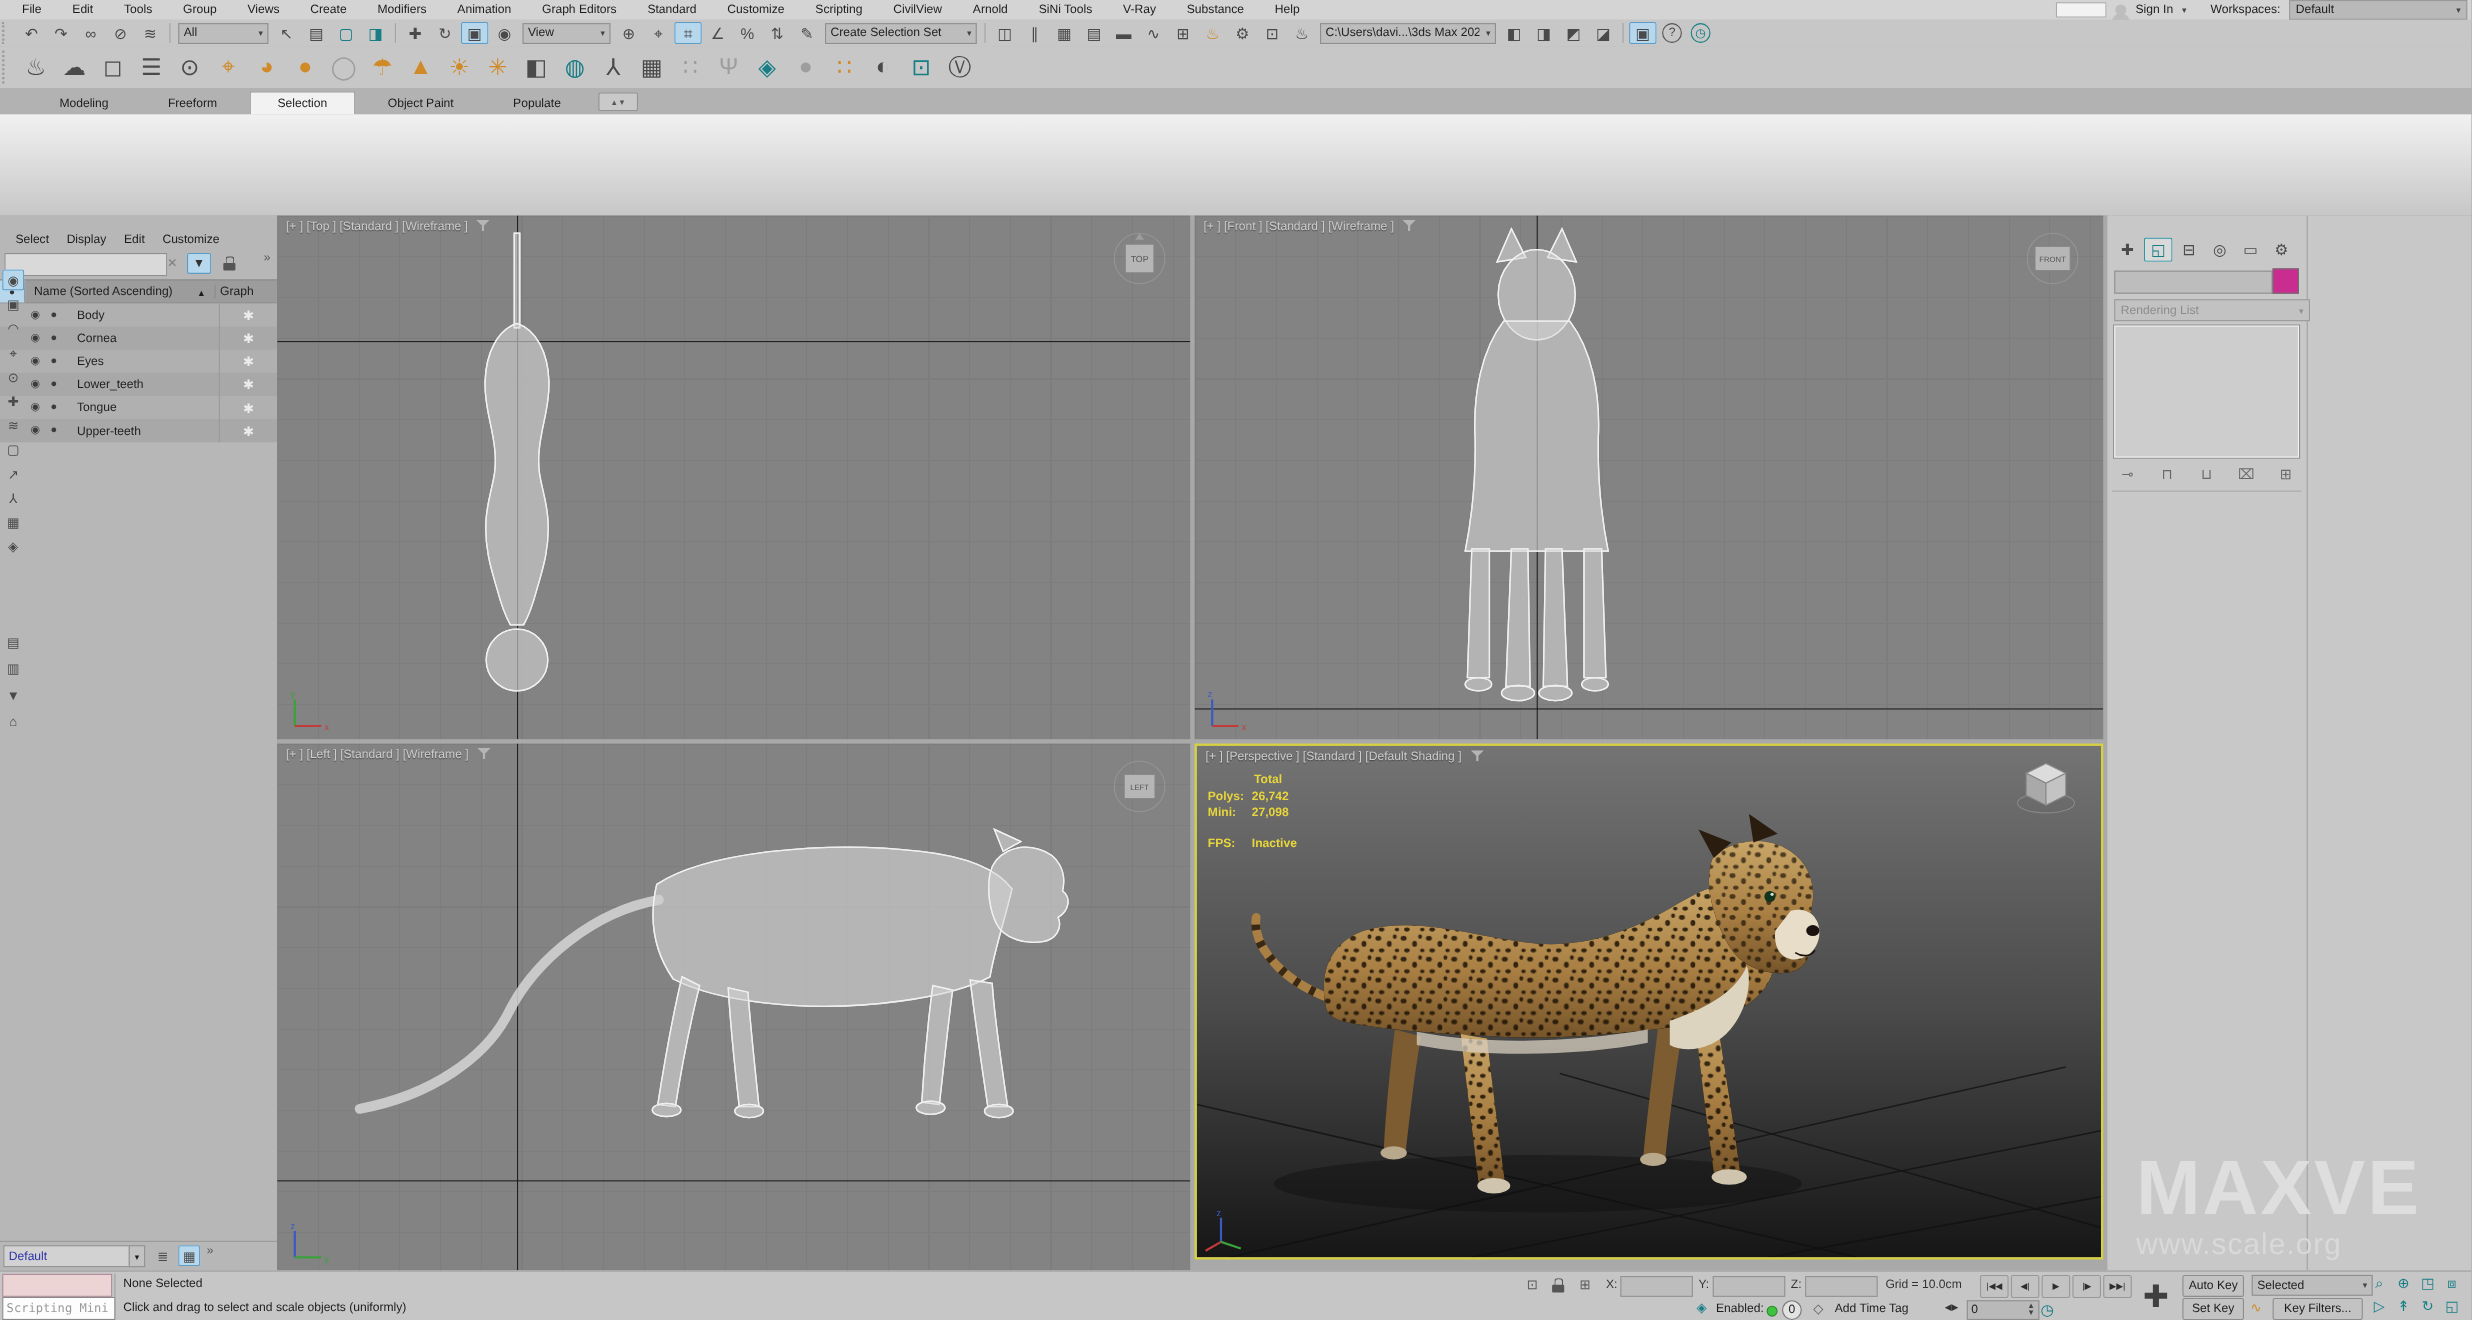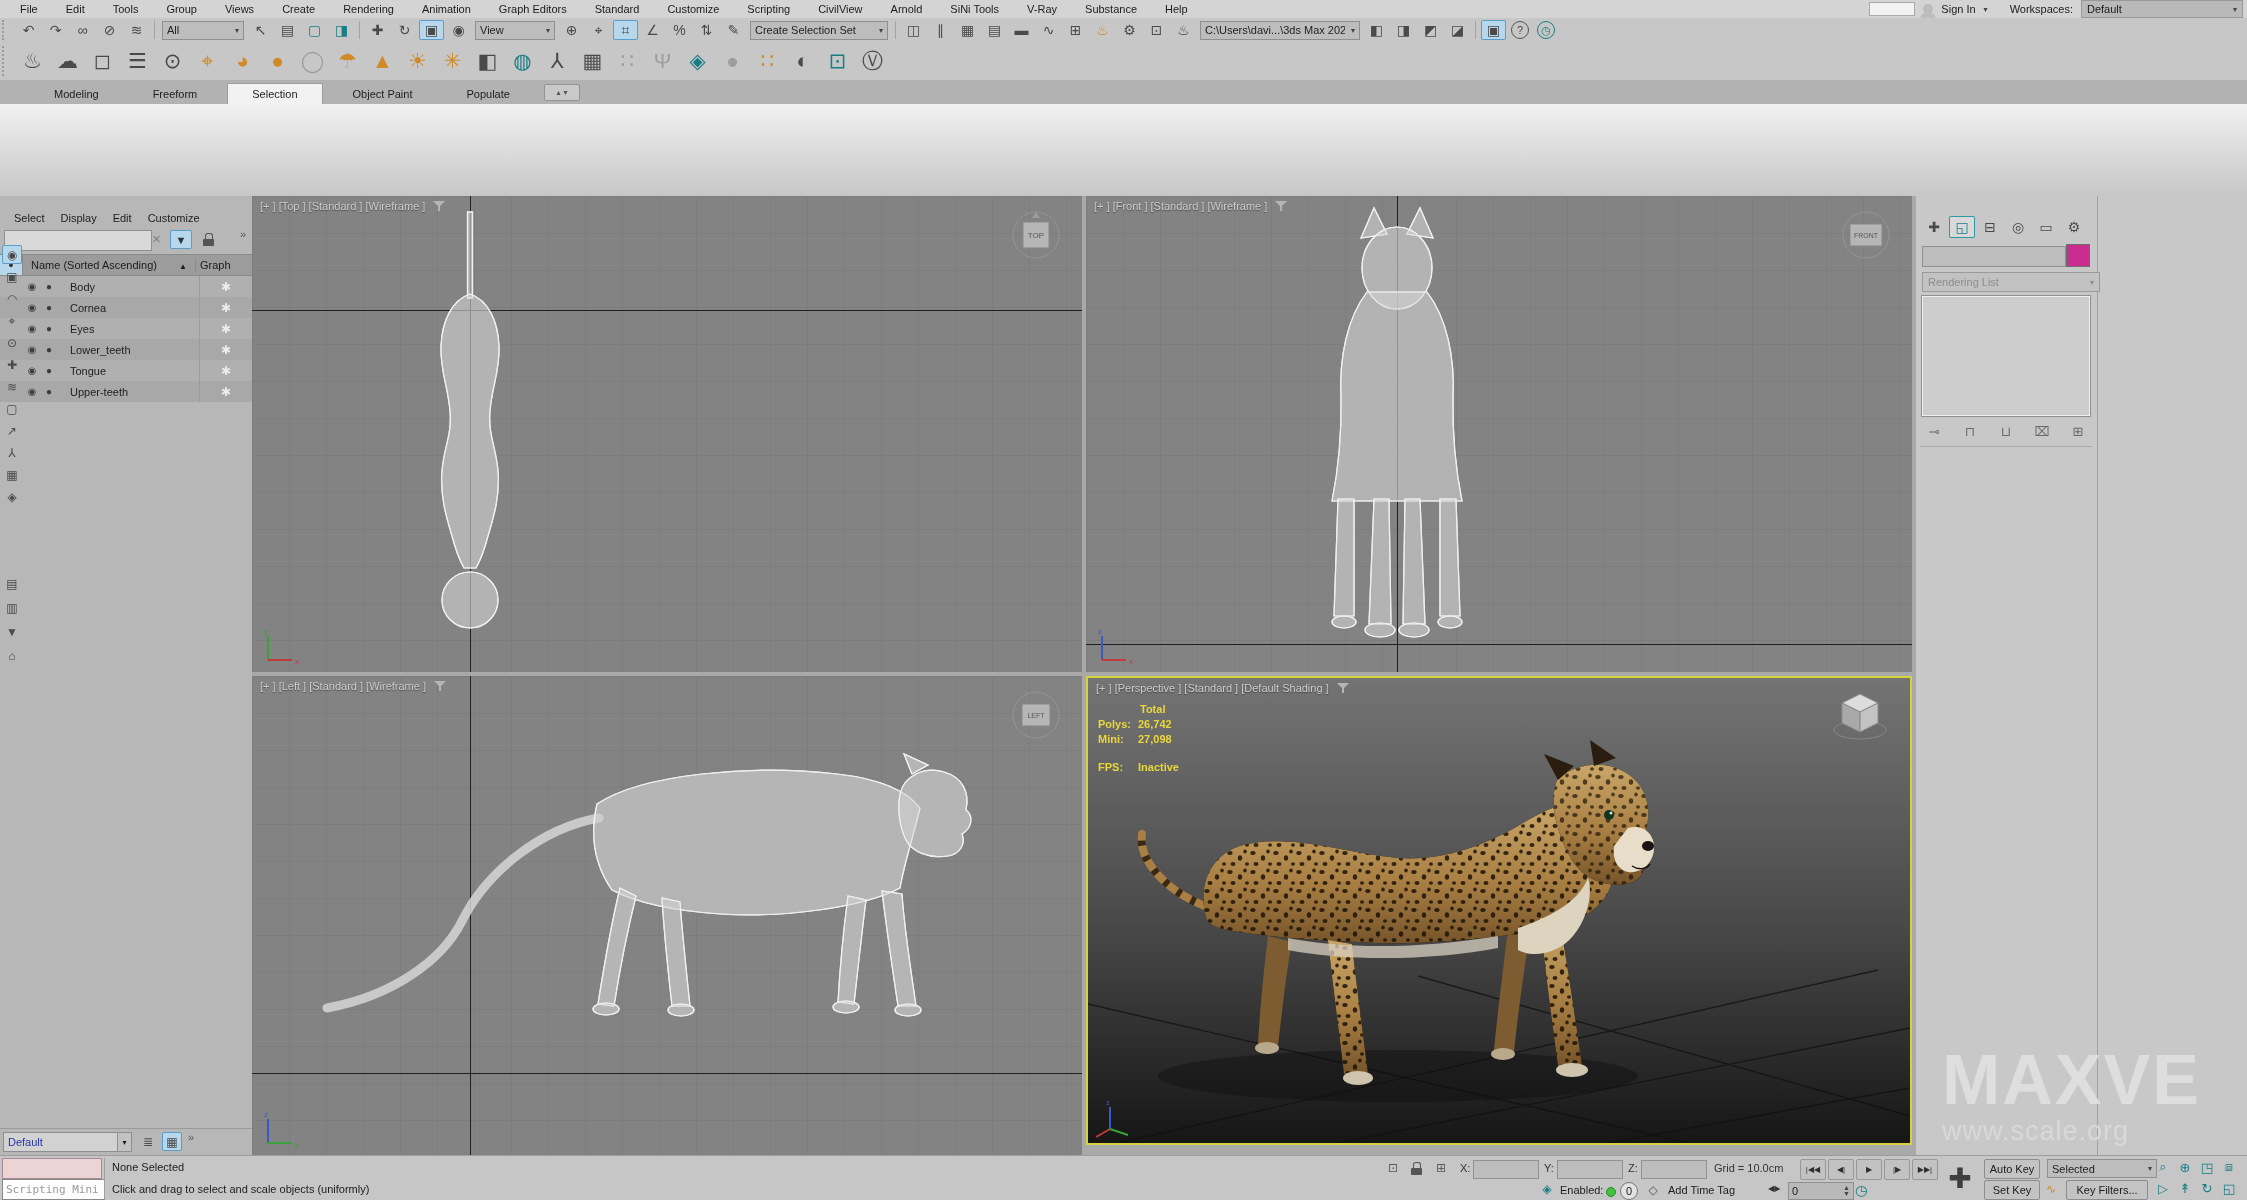--- a/index.html
+++ b/index.html
@@ -74,21 +74,21 @@
   .lockicon::before{content:"";position:absolute;left:2px;top:0;width:6px;height:6px;border:1.5px solid #555;border-bottom:none;border-radius:3px 3px 0 0;}
   .lockicon::after{content:"";position:absolute;left:0;top:6px;width:11px;height:7px;background:#555;border-radius:1px;}
   
   #viewports{position:absolute;left:252px;top:196px;width:1664px;height:959px;background:#a9a9a9;}
   .vp{position:absolute;background:#838383;overflow:hidden;}
   .vpgrid{position:absolute;inset:0;
      background-image:repeating-linear-gradient(#7a7a7a 0 1px,transparent 1px 37px),
                       repeating-linear-gradient(90deg,#7a7a7a 0 1px,transparent 1px 37px);opacity:.6;}
   .vline{position:absolute;top:0;bottom:0;width:1px;background:#0f0f0f;opacity:.85;}
   .hline{position:absolute;left:0;right:0;height:1px;background:#0f0f0f;opacity:.85;}
-  .vplabel{position:absolute;left:8px;top:4px;color:#cdcdcd;display:flex;align-items:center;gap:8px;text-shadow:0 1px 1px rgba(40,40,40,.6);}
+  .vplabel{position:absolute;left:8px;top:4px;color:#cdcdcd;display:flex;gap:8px;text-shadow:0 1px 1px rgba(40,40,40,.6);}
   .vpart{position:absolute;inset:0;}
   .vcube{position:absolute;right:14px;top:8px;}
   .tripod{position:absolute;left:6px;bottom:4px;}
   #vpBR{background:linear-gradient(#747474,#4a4a4a 52%,#161616);border:2px solid #d7d23b;box-sizing:border-box;}
   .stats{position:absolute;left:10px;top:24px;color:#e9d63b;font-weight:bold;line-height:15px;}
   .stats .lbl{display:inline-block;width:40px;}
   .stats .ind{margin-left:42px;}
   .fpsrow{margin-top:13px;}
   
   #cmdpanel{position:absolute;left:1916px;top:196px;width:331px;height:959px;background:#c8c8c8;}
@@ -131,21 +131,21 @@
 <div id="app">
 
   <div id="menubar">
     <div class="menus">
       <span class="mitem">File</span>
         <span class="mitem">Edit</span>
         <span class="mitem">Tools</span>
         <span class="mitem">Group</span>
         <span class="mitem">Views</span>
         <span class="mitem">Create</span>
-        <span class="mitem">Rendering</span>
+        <span class="mitem">Modifiers</span>
         <span class="mitem">Animation</span>
         <span class="mitem">Graph Editors</span>
         <span class="mitem">Standard</span>
         <span class="mitem">Customize</span>
         <span class="mitem">Scripting</span>
         <span class="mitem">CivilView</span>
         <span class="mitem">Arnold</span>
         <span class="mitem">SiNi Tools</span>
         <span class="mitem">V-Ray</span>
         <span class="mitem">Substance</span>

